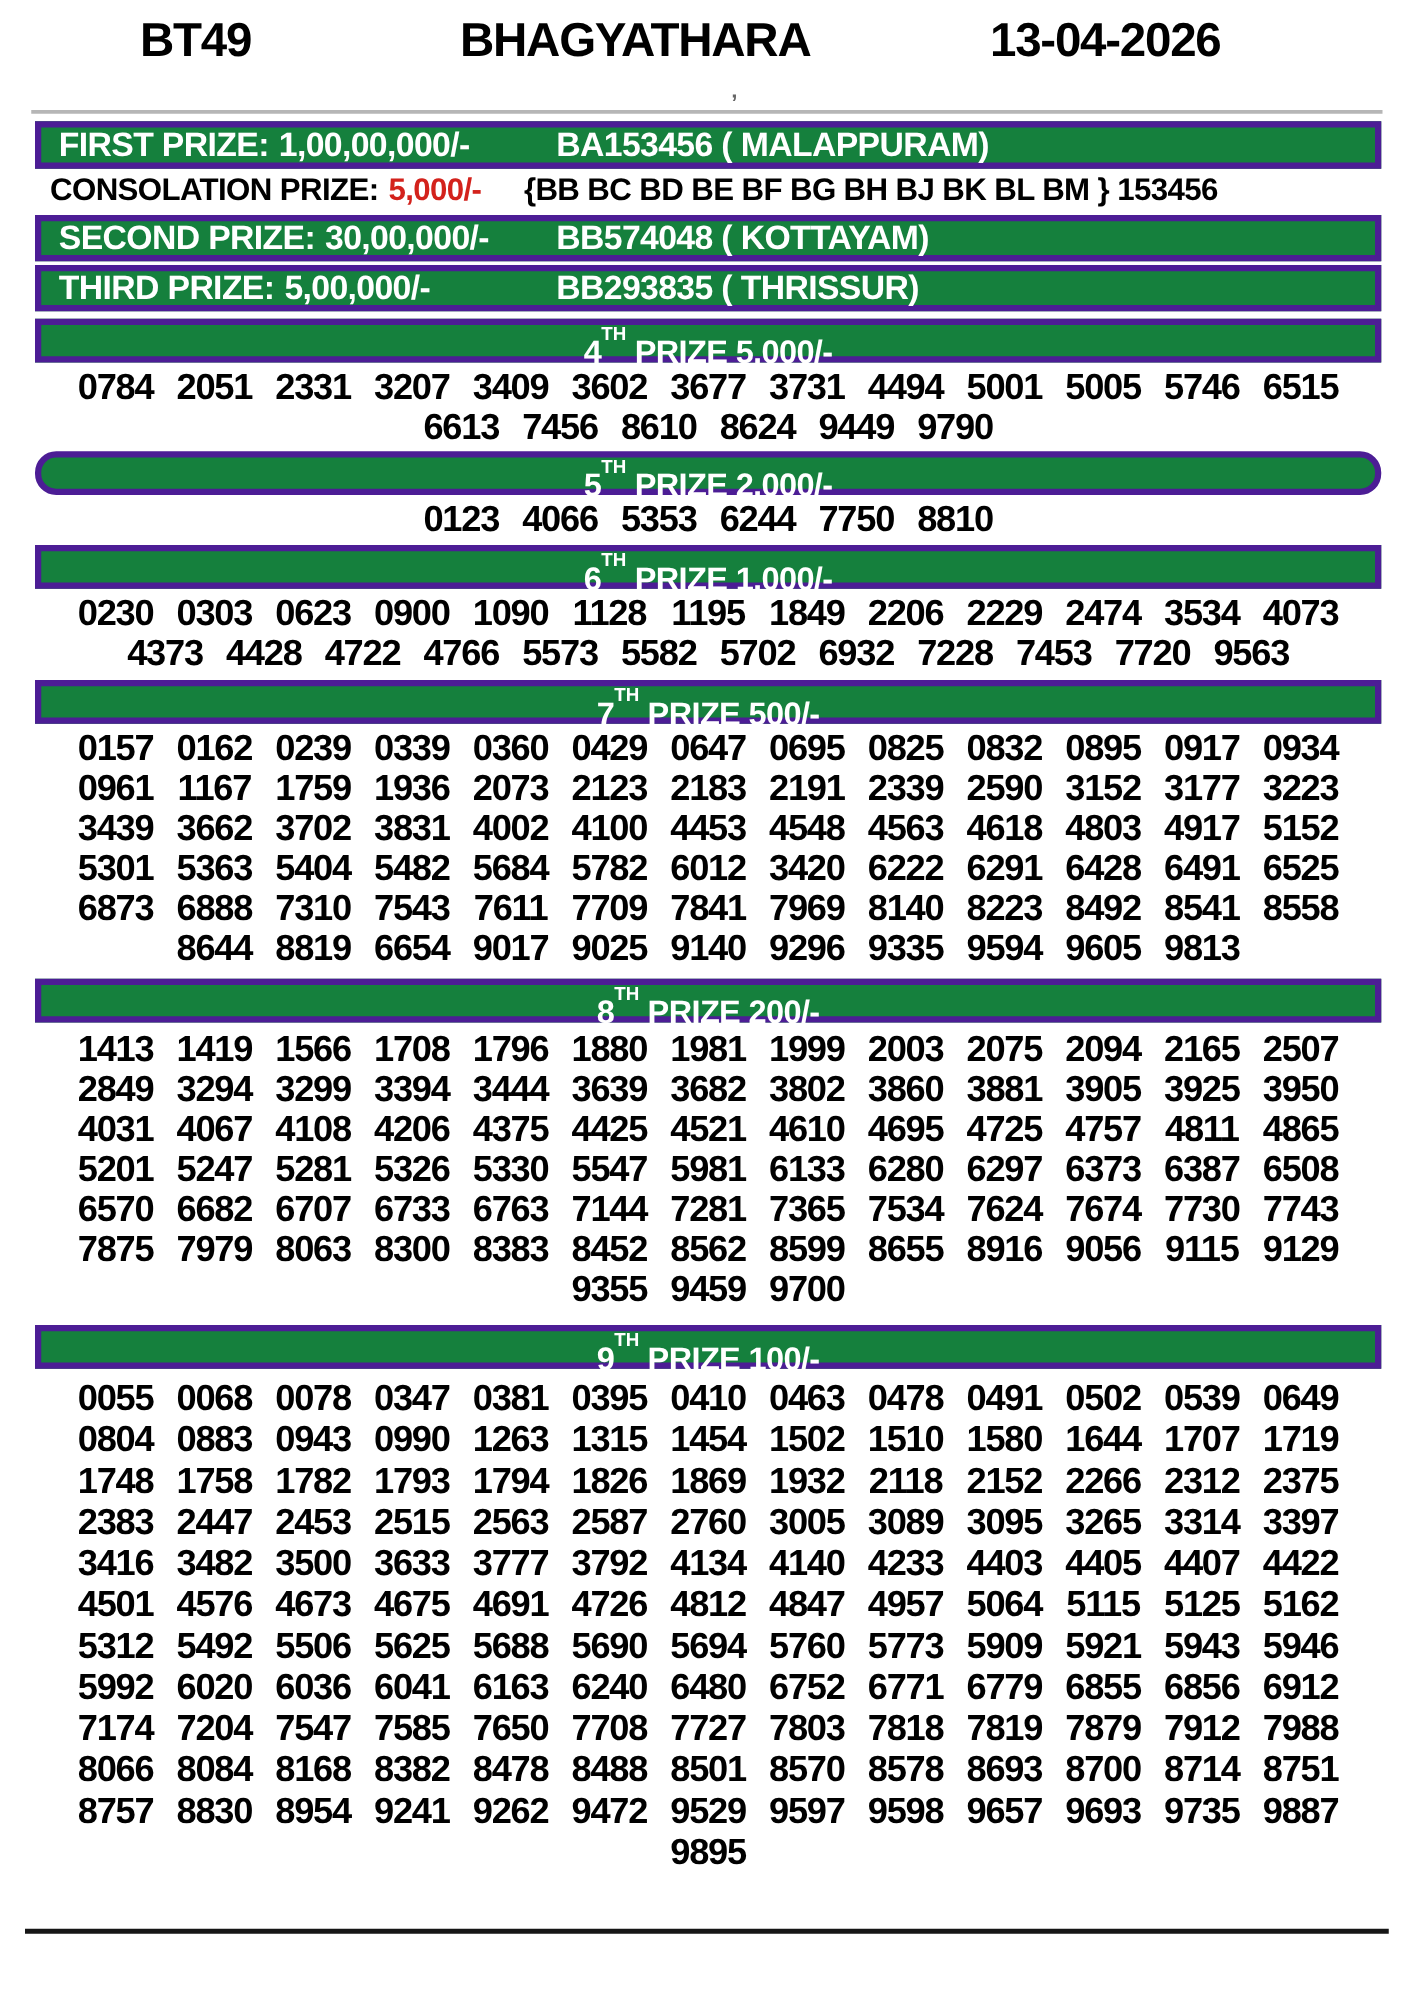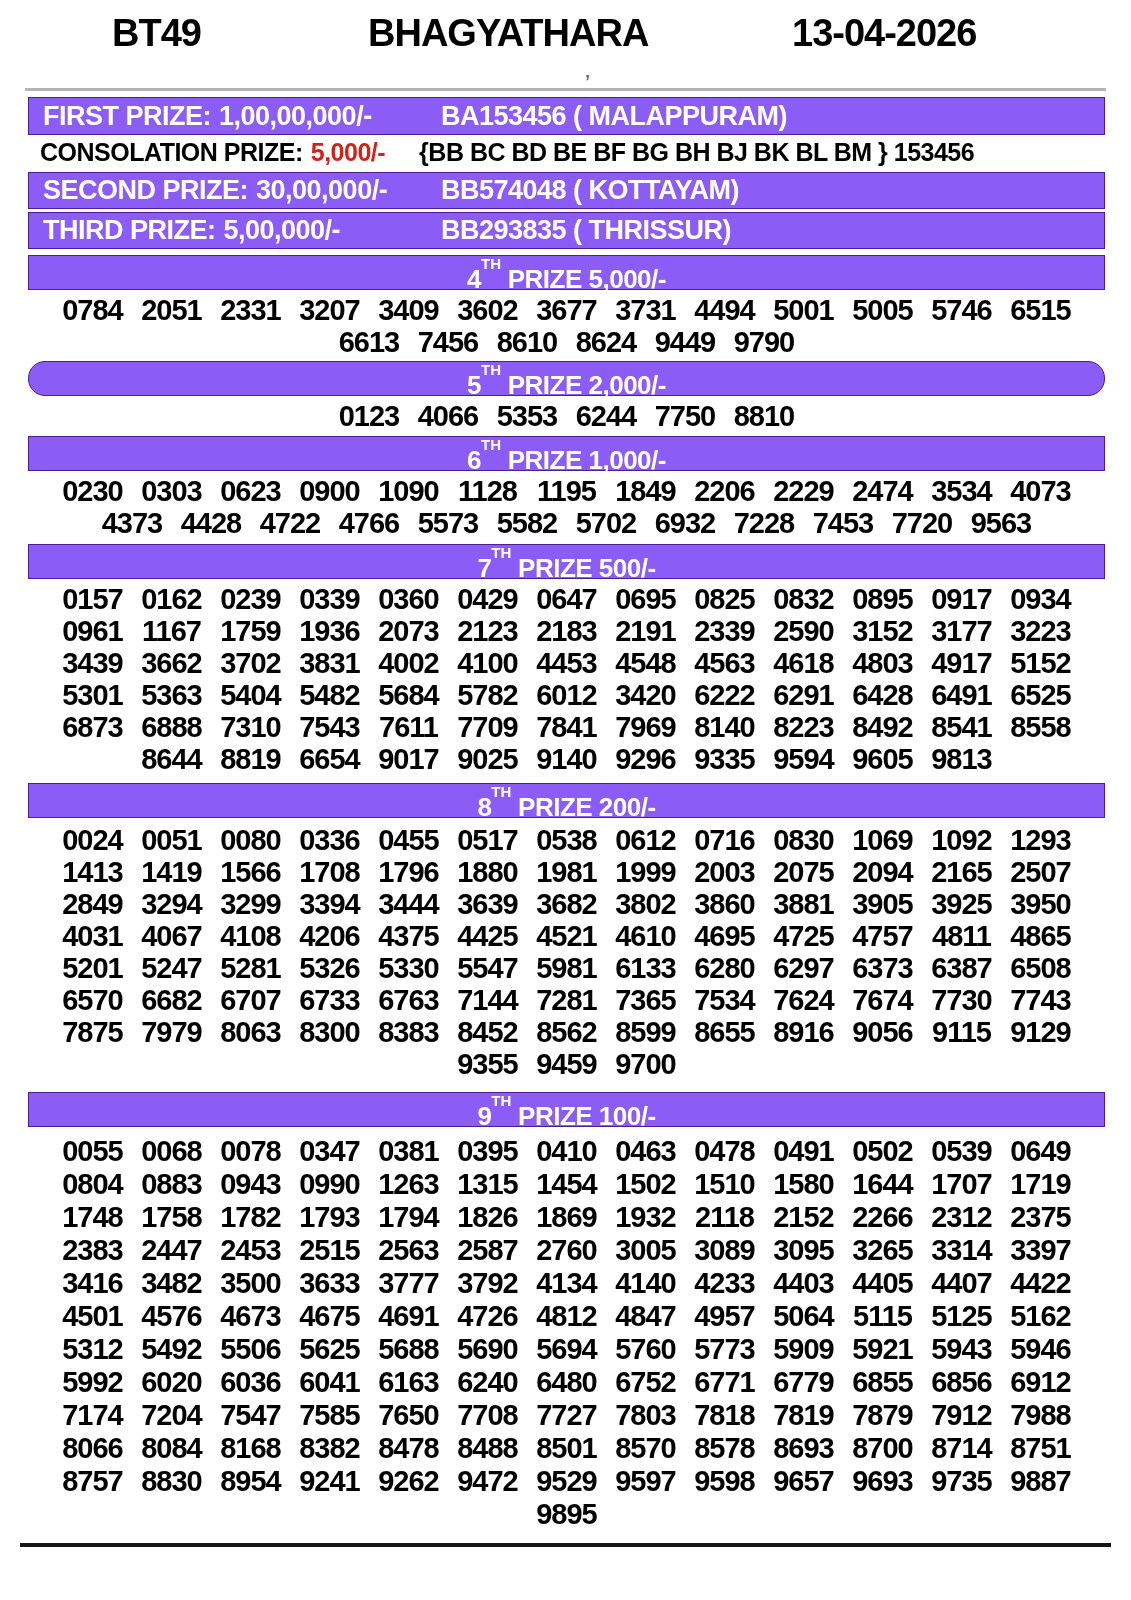--- a/index.html
+++ b/index.html
@@ -13,23 +13,23 @@
   
   .header{position:absolute;top:12px;left:0;width:100%;height:54px;font-size:38px;letter-spacing:-1px;}
   .h-code{position:absolute;left:112px;top:0;}
   .h-name{position:absolute;left:368px;top:0;}
   .h-date{position:absolute;left:792px;top:0;}
   .topline{position:absolute;top:88px;left:25px;width:1081px;height:3px;background:#b6b6b6;}
   .stray{position:absolute;top:72px;left:585px;color:#666;font-size:18px;font-weight:bold;}
   
   .content{position:absolute;top:97px;left:28px;width:1077px;}
   .bar{
-    background:#8b5cf6;color:#fff;
+    background:#15803d;color:#fff;
     letter-spacing:-0.5px;
-    border:1px solid #4c1d95;
+    border:5px solid #4c1d95;
     box-sizing:border-box;
   }
   .prize-bar{height:38px;display:flex;align-items:center;font-size:27px;position:relative;}
   .prize-bar .lbl{margin-left:14px;}
   .prize-bar .amt{margin-left:8px;}
   .prize-bar .winner{position:absolute;left:412px;}
   .bar2{height:37px;margin-top:4px;}
   .bar3{height:37px;margin-top:3px;}
   
   .consol{height:30px;margin-top:3px;display:flex;align-items:flex-start;font-size:25px;letter-spacing:-0.5px;}
@@ -260,35 +260,20 @@
               <span class="num">9594</span>
               <span class="num">9605</span>
               <span class="num">9813</span>
             </div>
           </div>
         </div>
         <div class="section sec8">
           <div class="bar section-bar"><span>8</span><sup>TH</sup><span>&nbsp;PRIZE 200/-</span></div>
           <div class="numgrid">
             <div class="numrow">
-              <span class="num">0024</span>
-              <span class="num">0051</span>
-              <span class="num">0080</span>
-              <span class="num">0336</span>
-              <span class="num">0455</span>
-              <span class="num">0517</span>
-              <span class="num">0538</span>
-              <span class="num">0612</span>
-              <span class="num">0716</span>
-              <span class="num">0830</span>
-              <span class="num">1069</span>
-              <span class="num">1092</span>
-              <span class="num">1293</span>
-            </div>
-            <div class="numrow">
               <span class="num">1413</span>
               <span class="num">1419</span>
               <span class="num">1566</span>
               <span class="num">1708</span>
               <span class="num">1796</span>
               <span class="num">1880</span>
               <span class="num">1981</span>
               <span class="num">1999</span>
               <span class="num">2003</span>
               <span class="num">2075</span>

